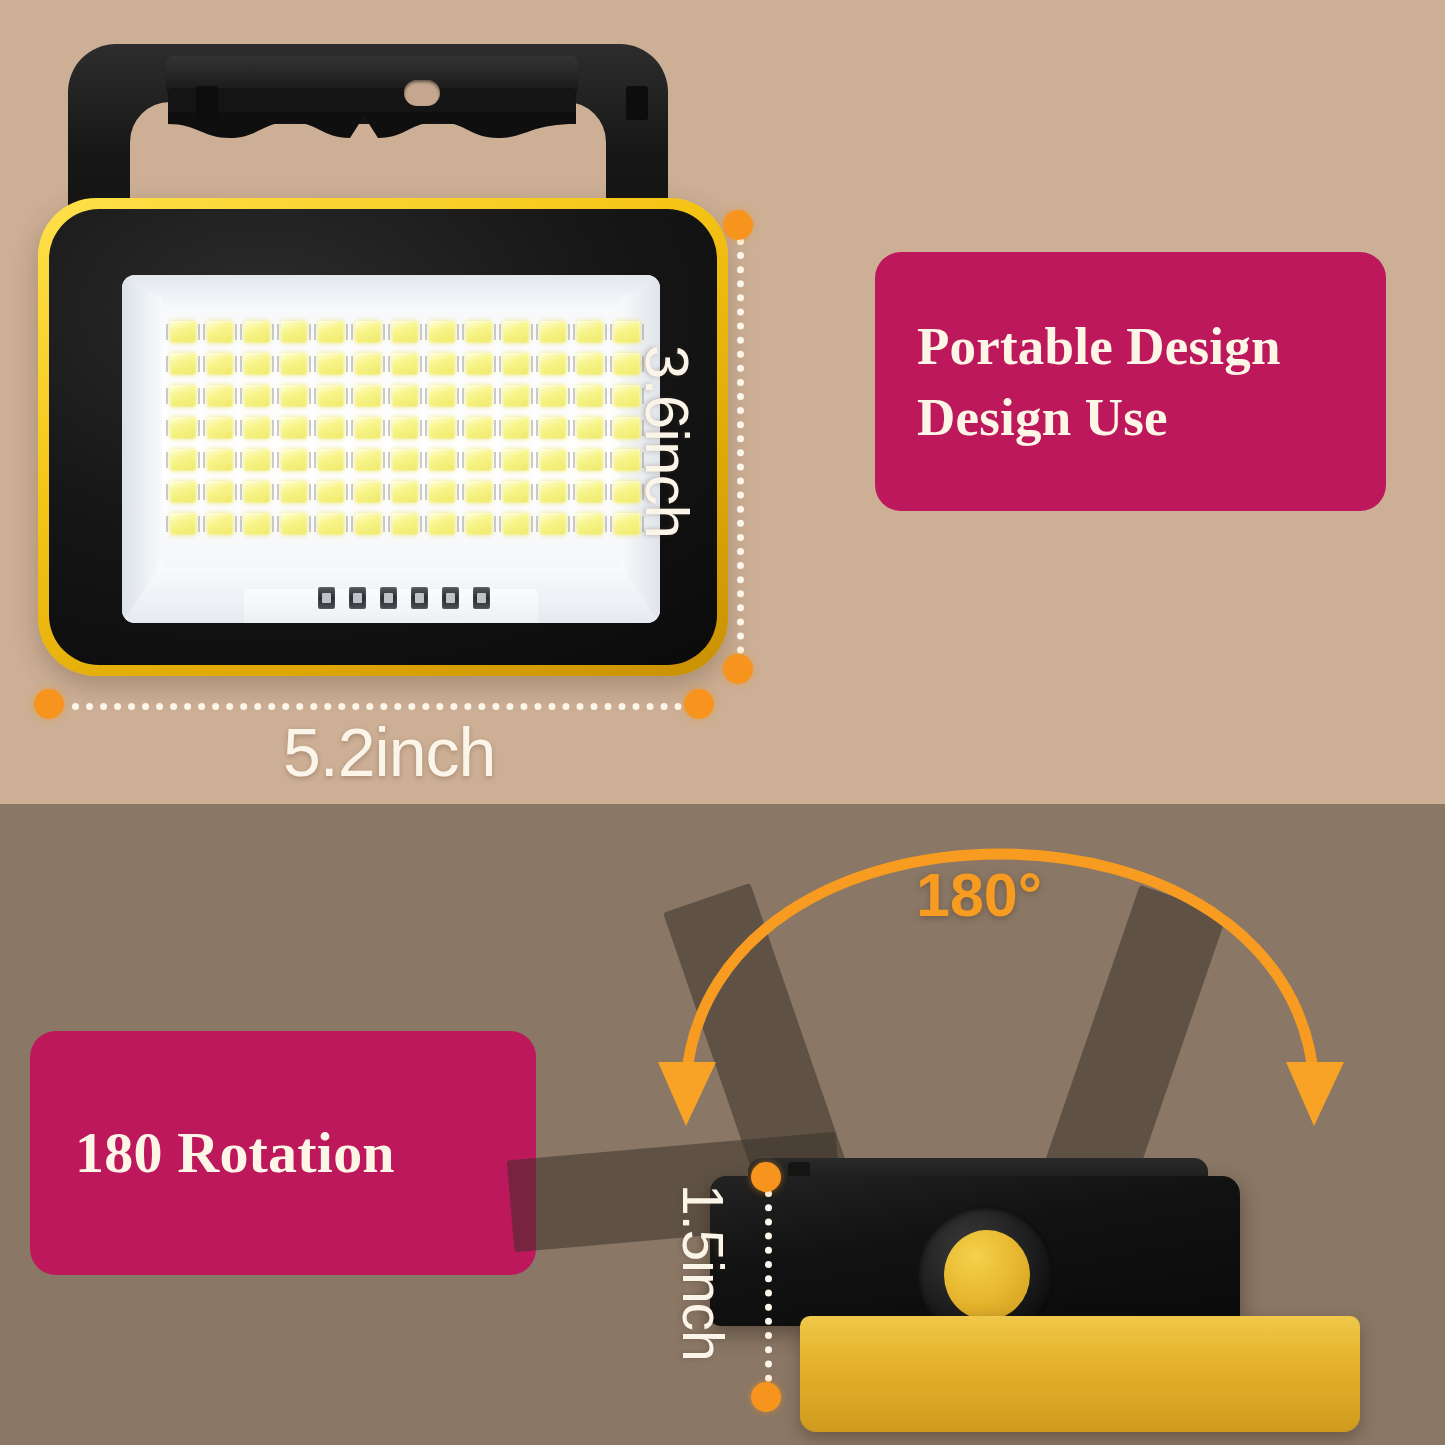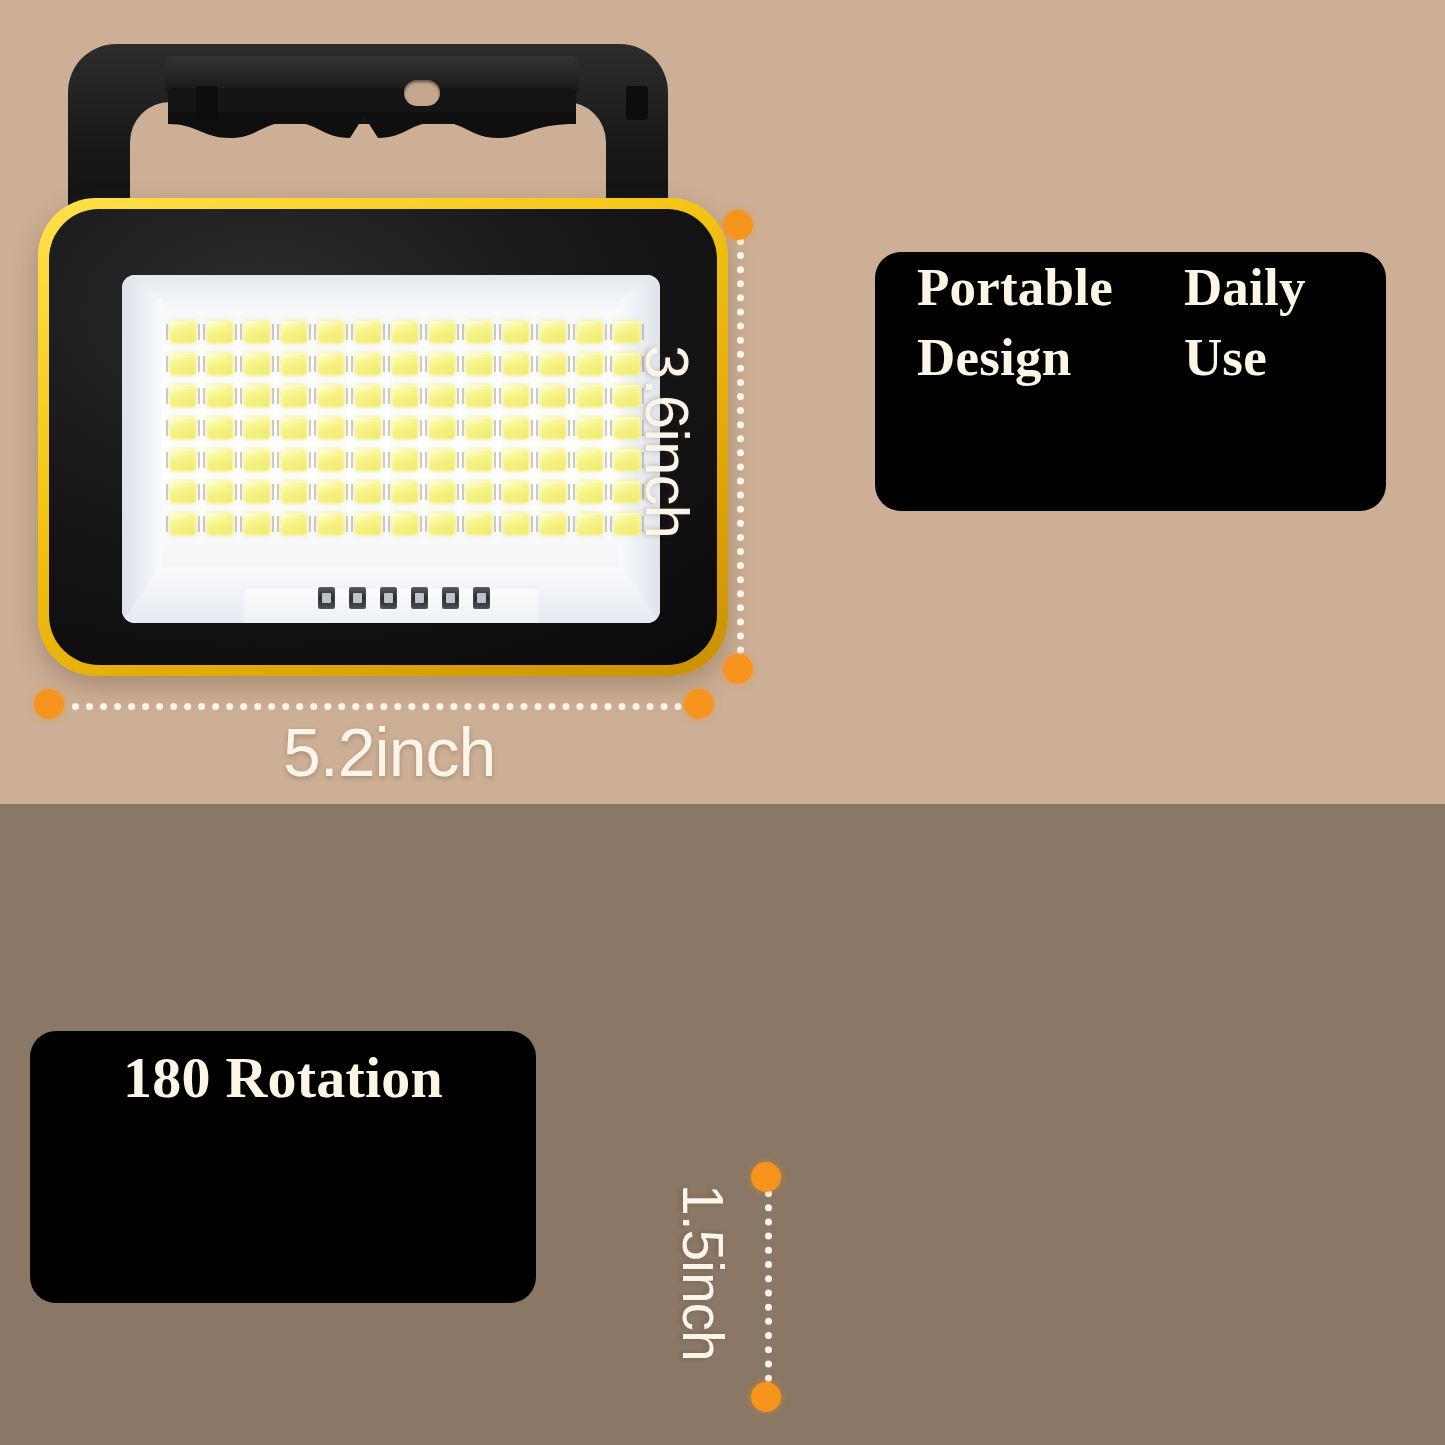--- a/index.html
+++ b/index.html
@@ -33,24 +33,25 @@
   }
   #panel-bottom {
     top: 804px;
     height: 641px;
     background: #8A7765;
   }
 
   
   .callout-card {
     position: absolute;
-    background: #000000;
+    background: #be185d;
     border-radius: 26px;
     box-sizing: border-box;
     display: flex;
+    flex-direction: column;
     justify-content: center;
   }
   .callout-text {
     color: #FDF6E7;
     font-family: "Liberation Serif", serif;
     font-weight: bold;
     letter-spacing: 0.2px;
   }
 
   #callout-portable {
@@ -62,21 +63,21 @@
   }
   #callout-portable .callout-text {
     font-size: 53px;
     line-height: 1.33;
   }
 
   #callout-rotation {
     left: 30px;
     top: 1031px;
     width: 506px;
-    height: 272px;
+    height: 244px;
     padding: 0 45px;
   }
   #callout-rotation .callout-text {
     font-size: 58px;
     line-height: 1.63;
   }
 
   
   .dim-dot {
     position: absolute;
@@ -607,26 +608,48 @@
   <div class="dim-dot" id="dim-h-dot-bot"></div>
   <div class="dim-label" id="dim-h-label">3.6inch</div>
 
   <div class="dim-line-h" id="dim-w-line"></div>
   <div class="dim-dot" id="dim-w-dot-left"></div>
   <div class="dim-dot" id="dim-w-dot-right"></div>
   <div class="dim-label" id="dim-w-label">5.2inch</div>
 
   <div class="callout-card" id="callout-portable">
     <div class="callout-text">Portable Design</div>
-    <div class="callout-text">Daily Use</div>
+    <div class="callout-text">Design Use</div>
   </div>
 
   <div class="callout-card" id="callout-rotation">
     <div class="callout-text">180 Rotation</div>
   </div>
 
+  <div id="product-side">
+
+    <div class="ghost-arm" id="ghost-left-tilt"></div>
+    <div class="ghost-arm" id="ghost-right-tilt"></div>
+    <div class="ghost-arm" id="ghost-flat-left"></div>
+
+    <div class="side-body-back"></div>
+    <div class="side-nub"></div>
+    <div class="side-body"></div>
+    <div class="knob-ring">
+      <div class="knob-face"></div>
+    </div>
+    <div class="side-base"></div>
+
+    <svg id="rotation-arc" viewBox="0 0 720 290">
+      <path d="M46,240 C58,92 204,14 360,14 C516,14 662,92 674,240" fill="none" stroke="#F79C20" stroke-width="11" stroke-linecap="round"></path>
+      <polygon points="46,286 18,222 76,222" fill="#F9A326"></polygon>
+      <polygon points="674,286 646,222 704,222" fill="#F9A326"></polygon>
+    </svg>
+
+    <div id="angle-label">180°</div>
+  </div>
 
   <div class="dim-line-v" id="dim-d-line"></div>
   <div class="dim-dot" id="dim-d-dot-top"></div>
   <div class="dim-dot" id="dim-d-dot-bot"></div>
   <div class="dim-label" id="dim-d-label">1.5inch</div>
 
 </div>
 
 </body></html>

